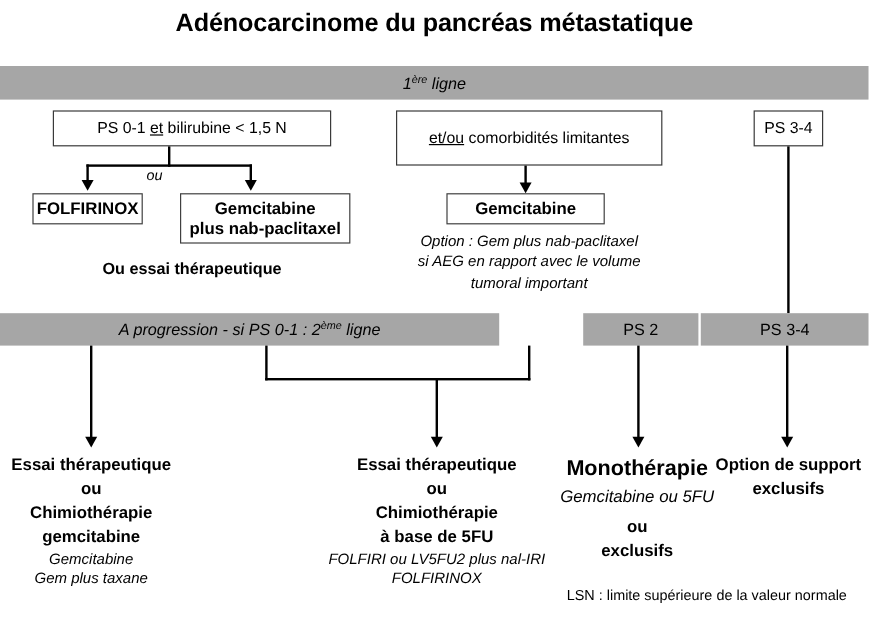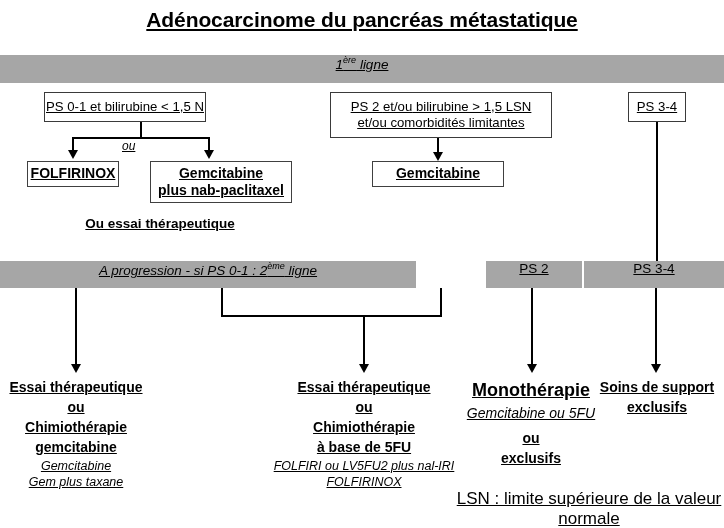--- a/index.html
+++ b/index.html
@@ -11,39 +11,39 @@
     font-family: "Liberation Sans", sans-serif;
     -webkit-font-smoothing: antialiased;
   }
   #canvas {
     position: relative;
     width: 724px;
     height: 528px;
     background: #ffffff;
     overflow: hidden;
   }
-  .abs { position: absolute; text-decoration: underline; }
+  .abs { position: absolute; }
 
   
   #page-title {
     left: 0; top: 8px;
     width: 724px;
     text-align: center;
     font-size: 21px;
     font-weight: bold;
     color: #000000;
     letter-spacing: -0.1px;
   }
 
   
   .band {
     background: #a6a6a6;
     color: #000000;
     display: flex;
-    align-items: flex-start;
+    align-items: center;
     justify-content: center;
     font-size: 13.5px;
     font-style: italic;
   }
   .band-plain { font-style: normal; }
   .band span.sup {
     font-size: 9px;
     vertical-align: super;
     font-style: italic;
   }
@@ -82,42 +82,41 @@
     line-height: 1.22;
   }
   .t-bold { font-weight: bold; }
   .t-ital { font-style: italic; }
   .label-ou {
     font-size: 12px;
     font-style: italic;
     color: #000000;
   }
   .foot-note {
-    font-size: 17px;
+    font-size: 12px;
     color: #000000;
     text-align: center;
   }
 </style>
 </head>
 <body>
 
 <div id="canvas">
 
   <div class="abs" id="page-title">Adénocarcinome du pancréas métastatique</div>
 
   <div class="abs band" style="left:0; top:55px; width:724px; height:28px;">
     <span><span>1</span><span class="sup">ère</span><span> ligne</span></span>
   </div>
 
-  <div class="abs box box-thin box-reg" style="left:44px; top:92px; width:162px; height:30px;">
+  <div class="abs box box-thin box-reg" style="left:44px; top:92px; width:232px; height:30px;">
     <span><span>PS 0-1 </span><span class="u">et</span><span> bilirubine &lt; 1,5 N</span></span>
   </div>
 
   <div class="abs box box-thin box-reg" style="left:330px; top:92px; width:222px; height:46px; flex-direction:column;">
-    <div><span>PS 2 </span><span class="u">et/ou</span><span> bilirubine &gt; 1,5 LSN</span></div>
     <div><span class="u">et/ou</span><span> comorbidités limitantes</span></div>
   </div>
 
   <div class="abs box box-thin box-reg" style="left:628px; top:92px; width:58px; height:30px;">
     <span>PS 3-4</span>
   </div>
 
   <div class="abs vline" style="left:140px; top:122px; height:17px;"></div>
   <div class="abs hline" style="left:72px; top:137px; width:138px;"></div>
   <div class="abs vline" style="left:72px; top:137px; height:14px;"></div>
@@ -139,20 +138,25 @@
     <div>Gemcitabine</div>
     <div>plus nab-paclitaxel</div>
   </div>
 
   <div class="abs box box-bold" style="left:372px; top:161px; width:132px; height:26px;">
     <span>Gemcitabine</span>
   </div>
 
   <div class="abs txt t-bold" style="left:30px; top:216px; width:260px; font-size:13.5px;">Ou essai thérapeutique</div>
 
+  <div class="abs txt t-ital" style="left:330px; top:193px; width:222px; font-size:12.5px; line-height:1.38;">
+    <div>Option : Gem plus nab-paclitaxel</div>
+    <div>si AEG en rapport avec le volume</div>
+    <div>tumoral important</div>
+  </div>
 
   <div class="abs band" style="left:0; top:261px; width:416px; height:27px;">
     <span><span>A progression - si PS 0-1 : 2</span><span class="sup">ème</span><span> ligne</span></span>
   </div>
 
   <div class="abs band band-plain" style="left:486px; top:261px; width:96px; height:27px;">
     <span>PS 2</span>
   </div>
 
   <div class="abs band band-plain" style="left:584px; top:261px; width:140px; height:27px;">
@@ -203,19 +207,19 @@
   <div class="abs txt" style="left:455px; top:378px; width:152px;">
     <div class="t-bold" style="font-size:18px; line-height:1.42;">Monothérapie</div>
     <div class="t-ital" style="font-size:14px; line-height:1.4;">Gemcitabine ou 5FU</div>
     <div class="t-bold" style="font-size:14px; line-height:1.42; margin-top:6px;">
       <div>ou</div>
       <div>exclusifs</div>
     </div>
   </div>
 
   <div class="abs txt t-bold" style="left:590px; top:378px; width:134px; font-size:14px; line-height:1.42;">
-    <div>Soins de support</div>
+    <div>Option de support</div>
     <div>exclusifs</div>
   </div>
 
   <div class="abs foot-note" style="left:455px; top:489px; width:268px;">LSN : limite supérieure de la valeur normale</div>
 
 </div>
 
 </body></html>

